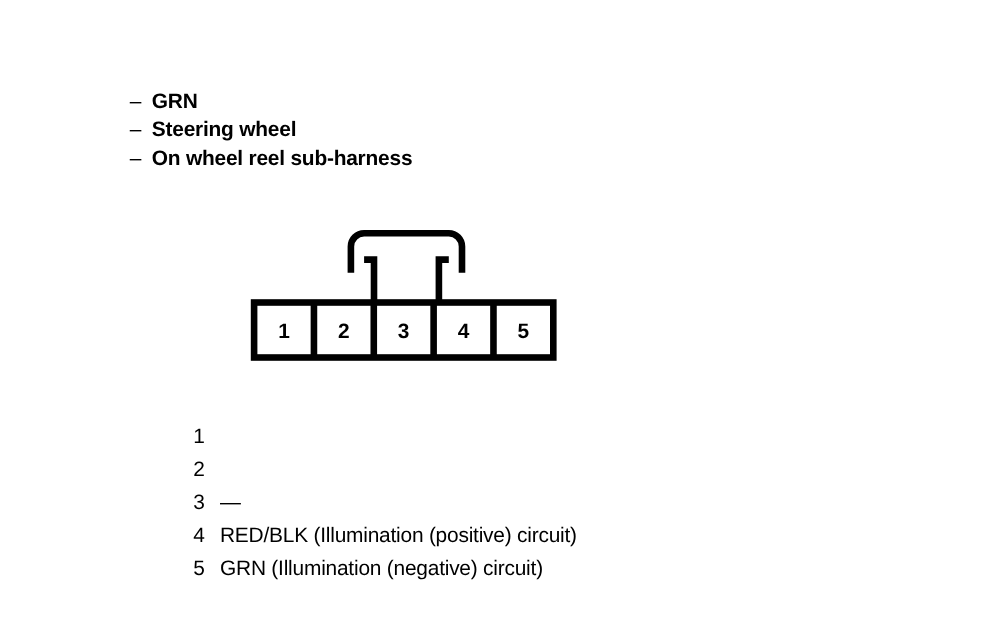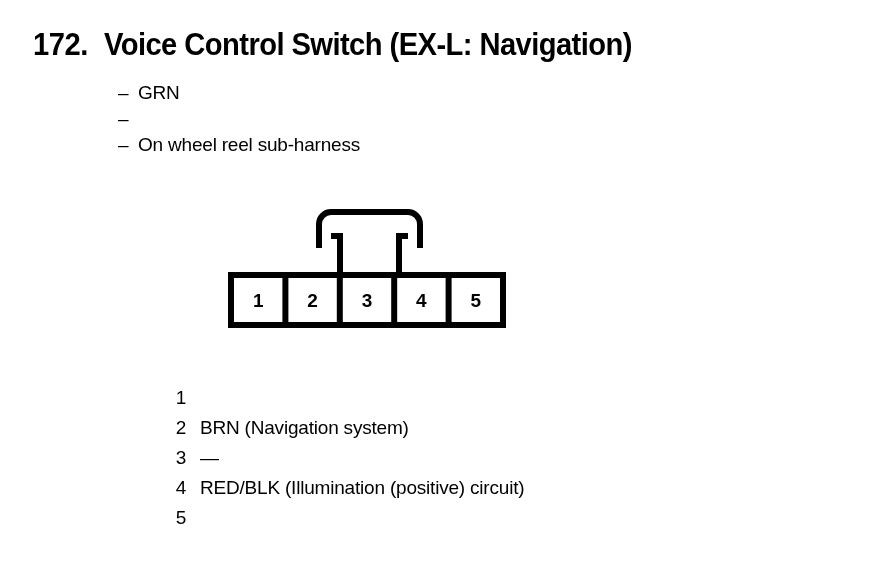--- a/index.html
+++ b/index.html
@@ -61,20 +61,21 @@
     line-height: 26px;
     white-space: nowrap;
     letter-spacing: -0.2px;
   }
   .bullet-dash {
     width: 18px;
     flex: 0 0 18px;
   }
   .bullet-label {
     padding-left: 2px;
+    font-weight: bold;
   }
 
   
   .connector-figure {
     position: absolute;
     left: 228px;
     top: 214px;
     width: 290px;
     height: 120px;
   }
@@ -112,32 +113,29 @@
   }
   .pin-desc {
     padding-left: 14px;
   }
 </style>
 </head>
 <body>
 
 <div class="page">
 
-  <div class="title-row">
-    <span class="title-number">172.</span>
-    <span class="title-text">Voice Control Switch (EX-L: Navigation)</span>
-  </div>
 
   <div class="bullets">
     <div class="bullet-item">
       <span class="bullet-dash">–</span>
       <span class="bullet-label">GRN</span>
     </div>
     <div class="bullet-item">
       <span class="bullet-dash">–</span>
+      <span class="bullet-label">Steering wheel</span>
     </div>
     <div class="bullet-item">
       <span class="bullet-dash">–</span>
       <span class="bullet-label">On wheel reel sub-harness</span>
     </div>
   </div>
 
   <div class="connector-figure">
     <svg class="connector-svg" width="290" height="120" viewBox="0 0 290 120" xmlns="http://www.w3.org/2000/svg">
 
@@ -165,28 +163,28 @@
       <text class="cell-number" x="247.8" y="88">5</text>
     </svg>
   </div>
 
   <div class="pin-legend">
     <div class="pin-row">
       <span class="pin-number">1</span>
     </div>
     <div class="pin-row">
       <span class="pin-number">2</span>
-      <span class="pin-desc">BRN (Navigation system)</span>
     </div>
     <div class="pin-row">
       <span class="pin-number">3</span>
       <span class="pin-desc">—</span>
     </div>
     <div class="pin-row">
       <span class="pin-number">4</span>
       <span class="pin-desc">RED/BLK (Illumination (positive) circuit)</span>
     </div>
     <div class="pin-row">
       <span class="pin-number">5</span>
+      <span class="pin-desc">GRN (Illumination (negative) circuit)</span>
     </div>
   </div>
 
 </div>
 
 </body></html>

